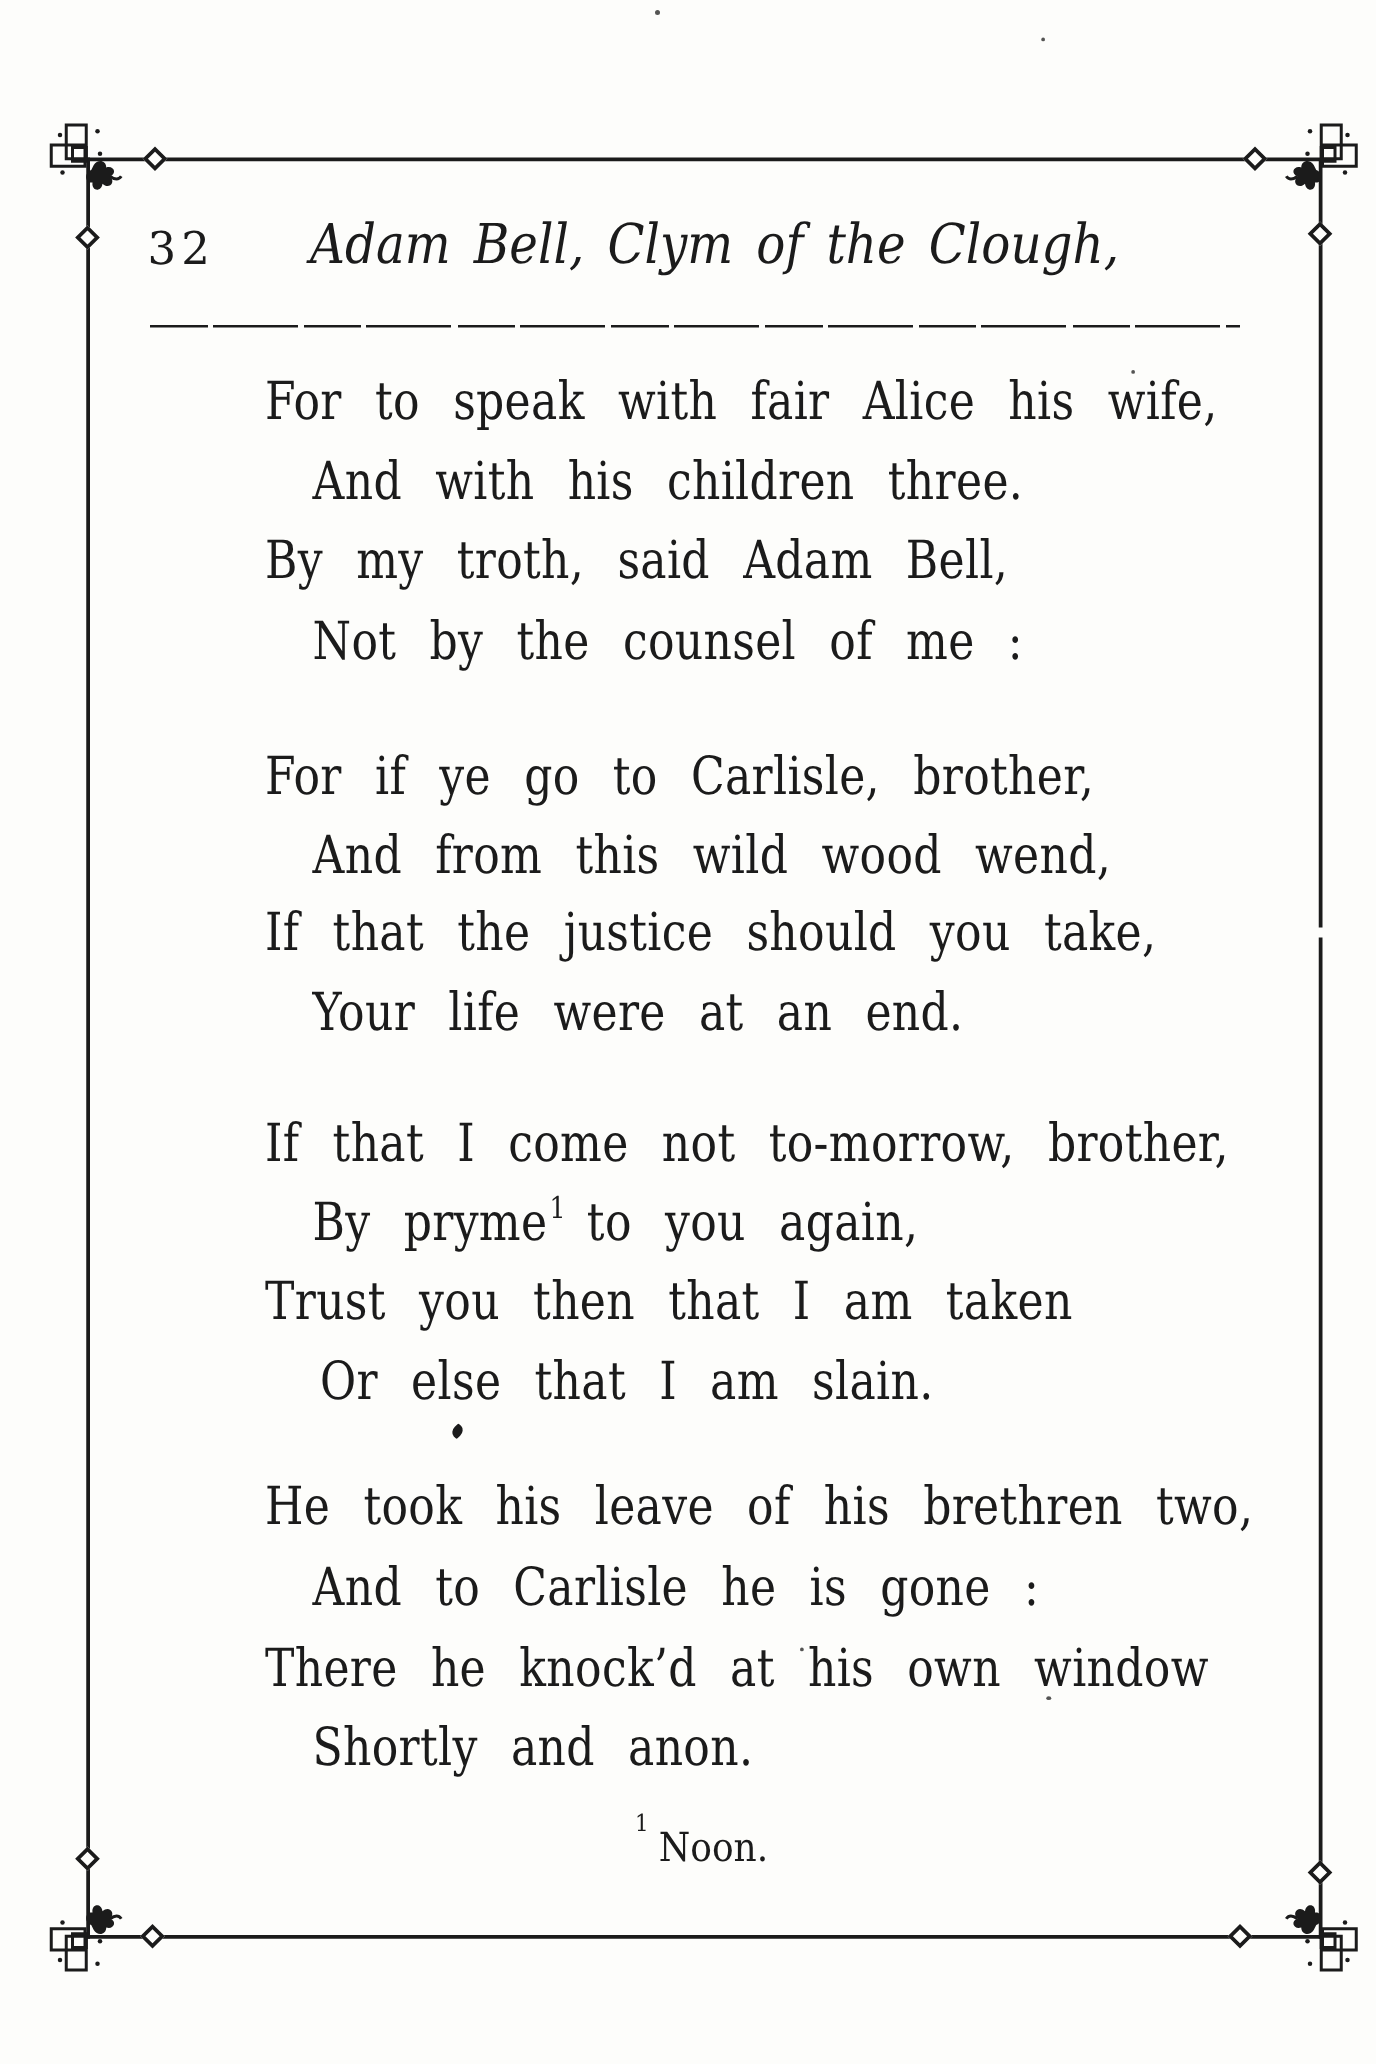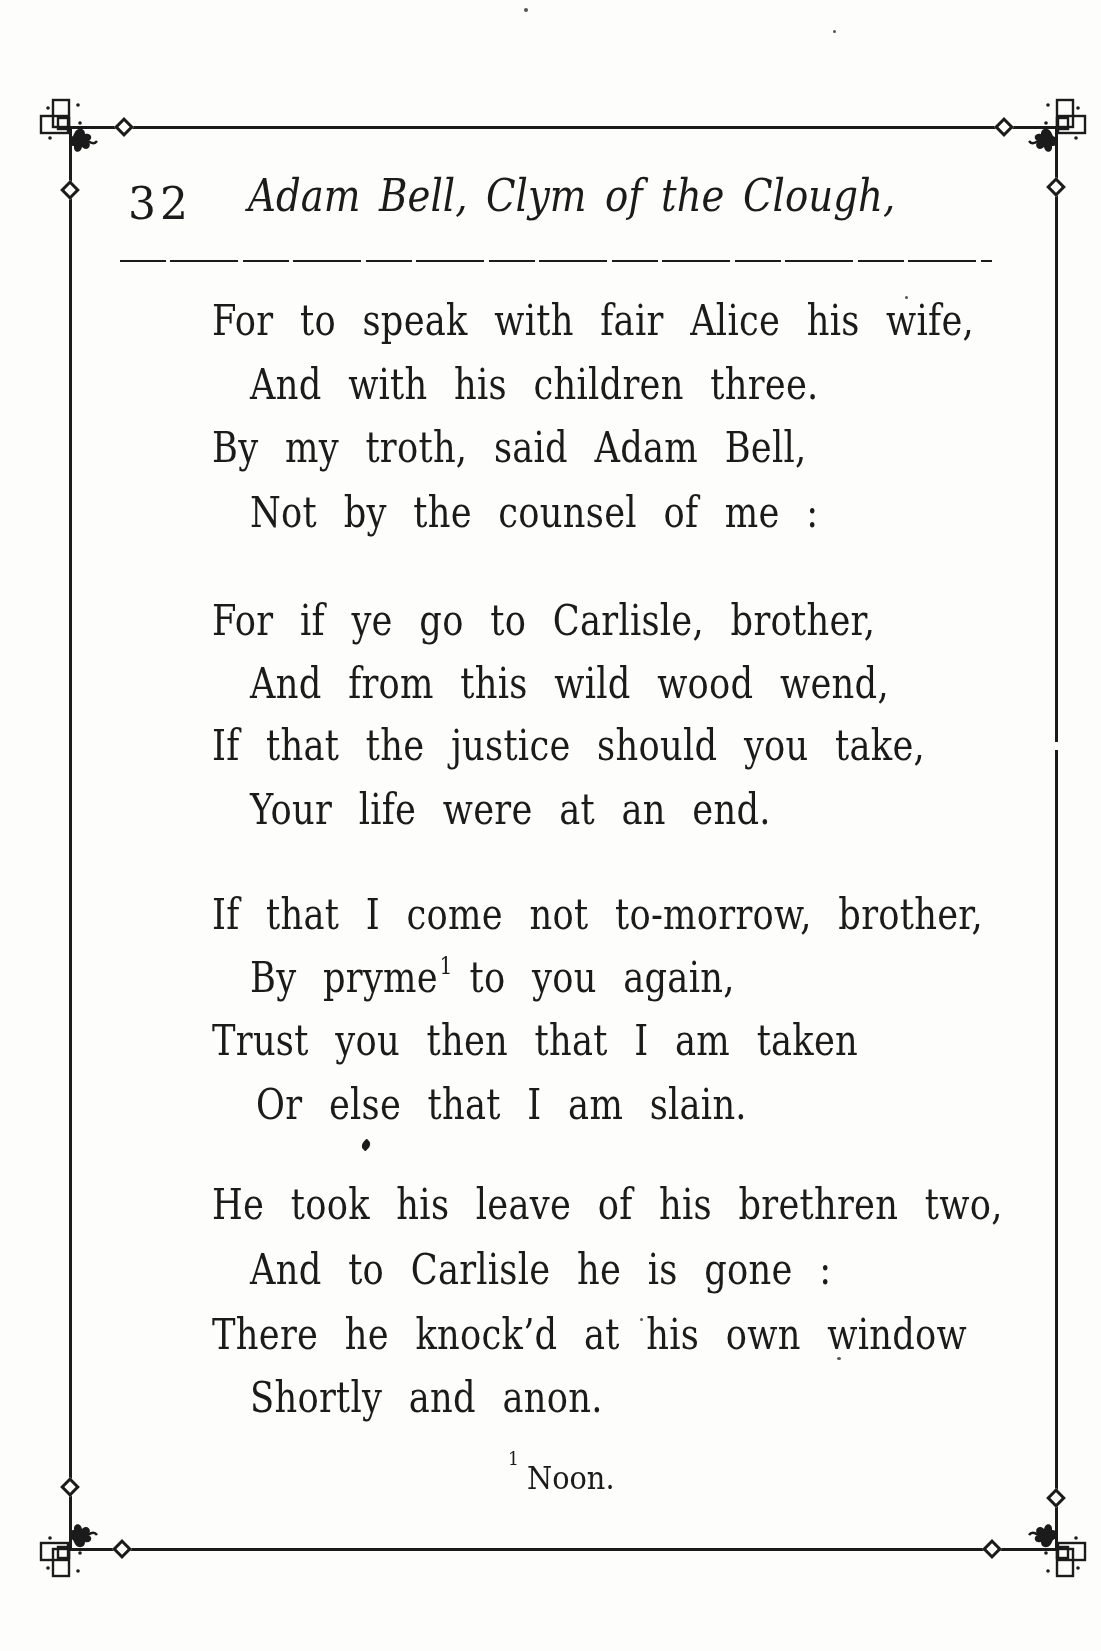--- a/index.html
+++ b/index.html
@@ -21,22 +21,22 @@
     position:absolute; width:14px; height:14px; box-sizing:border-box;
     border:3px solid var(--ink); background:var(--paper);
     transform:rotate(45deg);
   }
   .corner { position:absolute; width:64px; height:64px; }
   .corner.tr { transform:scaleX(-1); }
   .corner.bl { transform:scaleY(-1); }
   .corner.br { transform:scale(-1,-1); }
   
   .page-number {
-    position:absolute; left:128px; top:182px;
-    font-size:44px; line-height:1; letter-spacing:4px;
+    position:absolute; left:118px; top:182px;
+    font-size:36px; line-height:1; letter-spacing:4px;
   }
   .running-title {
     position:absolute; left:248px; top:174px;
     font-size:44px; font-style:italic; line-height:1;
     white-space:nowrap; word-spacing:7px;
     transform:scaleX(0.88); transform-origin:left top;
   }
   .header-rule {
     position:absolute; left:120px; top:260px; width:872px; height:2px;
     background:repeating-linear-gradient(90deg,

